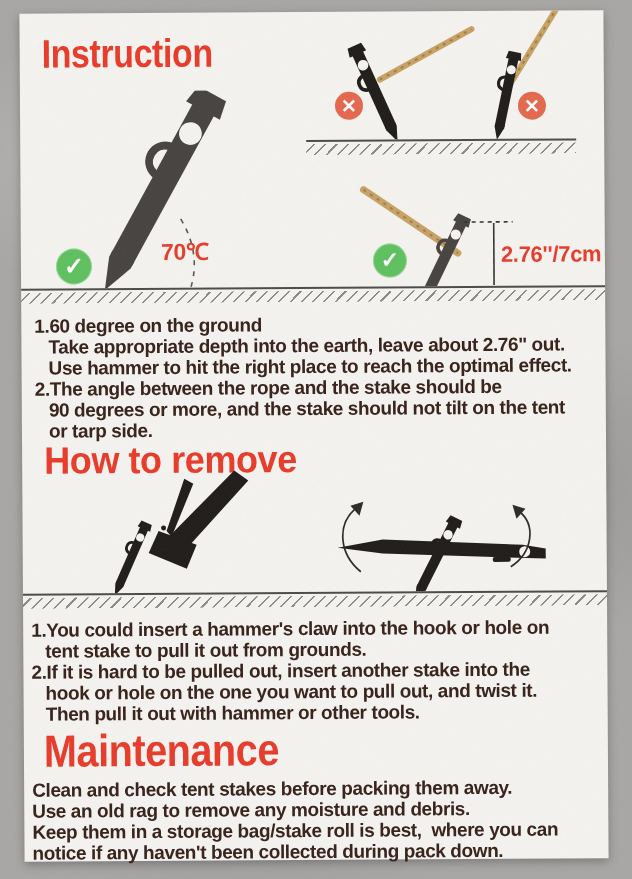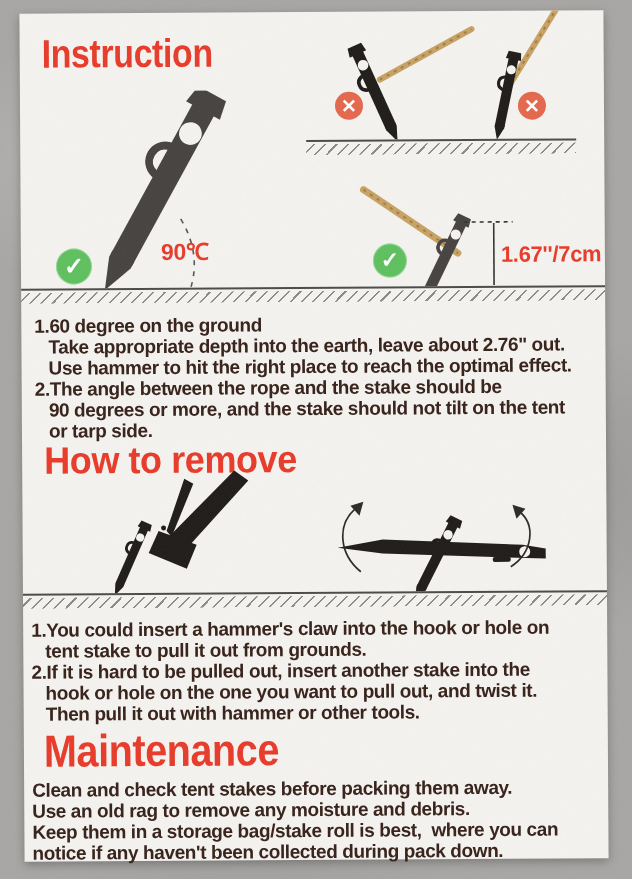--- a/index.html
+++ b/index.html
@@ -89,22 +89,22 @@
     <use href="#stake" fill="var(--stake_light)" color="var(--stake_light)" transform="translate(138,101) rotate(29) scale(1.75)"></use>
     <path d="M 160 128 Q 180 162 170 196" fill="none" stroke="#555" stroke-width="1.6" stroke-dasharray="5 6"></path>
 
     <line x1="343" y1="100" x2="437" y2="164" stroke="var(--rope)" stroke-width="7" stroke-linecap="round"></line>
     <line x1="343" y1="100" x2="437" y2="164" stroke="var(--rope_dark)" stroke-width="2" stroke-dasharray="3 5"></line>
     <use href="#stake" fill="var(--stake_light)" color="var(--stake_light)" transform="translate(422,172) rotate(26) scale(0.78)"></use>
 
     <line x1="473" y1="134" x2="473" y2="196" stroke="#333" stroke-width="1.6"></line>
     <line x1="443" y1="133" x2="492" y2="133" stroke="#333" stroke-width="1.6" stroke-dasharray="4 4"></line>
   </svg>
-  <div class="red-label" style="left:140px;top:222px;font-size:23px">90℃</div>
-  <div class="red-label" style="left:480px;top:231px;font-size:22px">1.67''/7cm</div>
+  <div class="red-label" style="left:140px;top:222px;font-size:23px">70℃</div>
+  <div class="red-label" style="left:480px;top:231px;font-size:22px">2.76''/7cm</div>
   <div class="badge check" style="left:35px;top:235px;width:36px;height:36px;font-size:24px">✓</div>
   <div class="badge check" style="left:352px;top:232px;width:34px;height:34px;font-size:22px">✓</div>
   <div class="ground" style="left:0;top:275px;width:584px"></div>
 
   <div class="text-block" style="left:13px;top:302px">
     <div class="body-line">1.60 degree on the ground</div>
     <div class="body-line indent">Take appropriate depth into the earth, leave about 2.76" out.</div>
     <div class="body-line indent">Use hammer to hit the right place to reach the optimal effect.</div>
     <div class="body-line">2.The angle between the rope and the stake should be</div>
     <div class="body-line indent">90 degrees or more, and the stake should not tilt on the tent</div>

